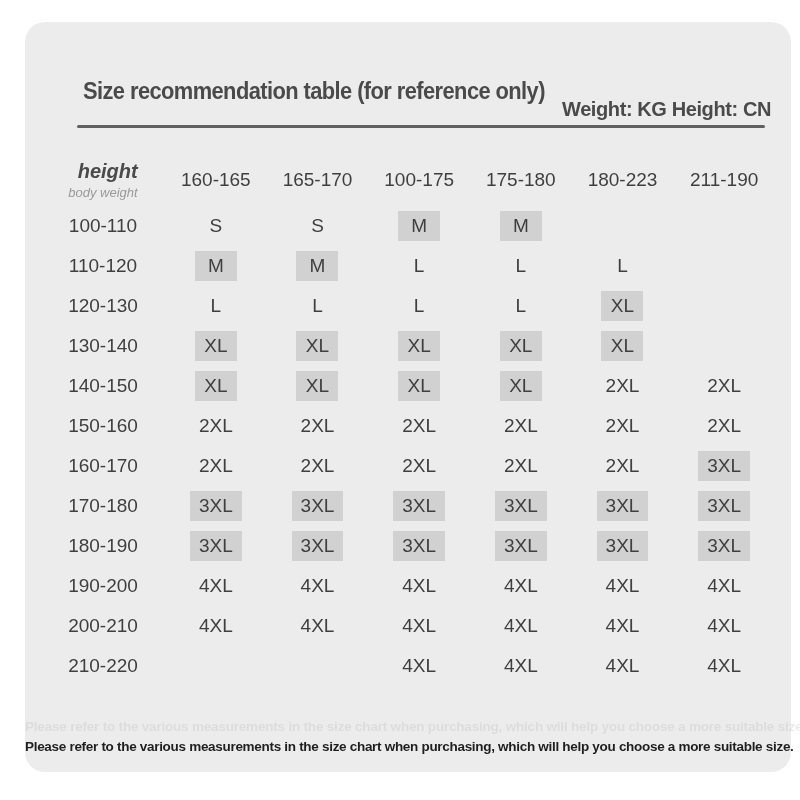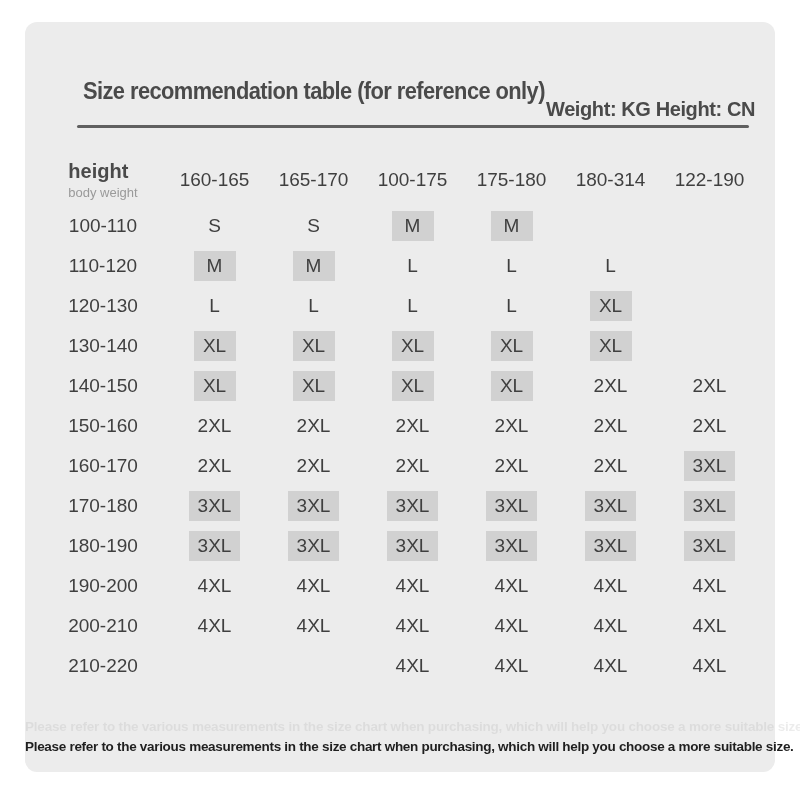--- a/index.html
+++ b/index.html
@@ -2,21 +2,21 @@
 <html style="--card-bg: #ececec; --highlight: #d1d1d1; --ink: #4a4a4a; --cell-ink: #3f3f3f; --muted: #9a9a9a; --divider: #606060;"><head>
 <meta charset="utf-8">
 <style>
   html,body{margin:0;padding:0;}
   body{
     width:800px;height:800px;position:relative;background:#ffffff;
     font-family:"Liberation Sans",sans-serif;overflow:hidden;
   }
   .card{
     position:absolute;left:25px;top:22px;width:750px;height:750px;
-    background:var(--card-bg,#ececec);border-radius:12px;
+    background:var(--card-bg,#ececec);border-radius:20px;padding-left:16px;
   }
   .title{
     position:absolute;left:58px;top:56px;
     font-size:23px;font-weight:700;color:var(--ink,#4a4a4a);
     letter-spacing:-0.6px;transform:scaleX(0.95);transform-origin:left center;
     white-space:nowrap;
   }
   .units{
     position:absolute;right:20px;top:76px;
     font-size:20px;font-weight:700;color:var(--ink,#4a4a4a);
@@ -27,21 +27,21 @@
     background:var(--divider,#606060);border-radius:2px;
   }
   .table{
     position:absolute;left:16px;right:16px;top:132px;
     display:grid;
     grid-template-columns:124px repeat(6,1fr);
     grid-template-rows:52px;
     grid-auto-rows:40px;
     align-items:center;justify-items:center;
   }
-  .corner{display:flex;flex-direction:column;align-items:flex-start;line-height:1.1;}
+  .corner{display:flex;flex-direction:column;align-items:flex-end;line-height:1.1;font-style:italic;}
   .corner-top{font-size:20px;font-weight:700;color:var(--ink,#4a4a4a);}
   .corner-bottom{font-size:13px;color:var(--muted,#9a9a9a);margin-top:4px;}
   .col-header{font-size:19px;color:var(--cell-ink,#3f3f3f);white-space:nowrap;}
   .row-label{font-size:19px;color:var(--cell-ink,#3f3f3f);white-space:nowrap;}
   .cell{width:100%;text-align:center;}
   .size{
     display:inline-block;font-size:19px;color:var(--cell-ink,#3f3f3f);
     padding:5px 9px;min-width:24px;line-height:1.1;
   }
   .size.hl{background:var(--highlight,#d1d1d1);}
@@ -67,22 +67,22 @@
   <div class="table">
     <div class="corner">
       <div class="corner-top">height</div>
       <div class="corner-bottom">body weight</div>
     </div>
 
   <div class="col-header">160-165</div>
       <div class="col-header">165-170</div>
       <div class="col-header">100-175</div>
       <div class="col-header">175-180</div>
-      <div class="col-header">180-314</div>
-      <div class="col-header">122-190</div>
+      <div class="col-header">180-223</div>
+      <div class="col-header">211-190</div>
       <div class="row-label">100-110</div>
       <div class="cell"><span class="size">S</span></div>
       <div class="cell"><span class="size">S</span></div>
       <div class="cell"><span class="size hl">M</span></div>
       <div class="cell"><span class="size hl">M</span></div>
       <div class="cell"></div>
       <div class="cell"></div>
       <div class="row-label">110-120</div>
       <div class="cell"><span class="size hl">M</span></div>
       <div class="cell"><span class="size hl">M</span></div>

